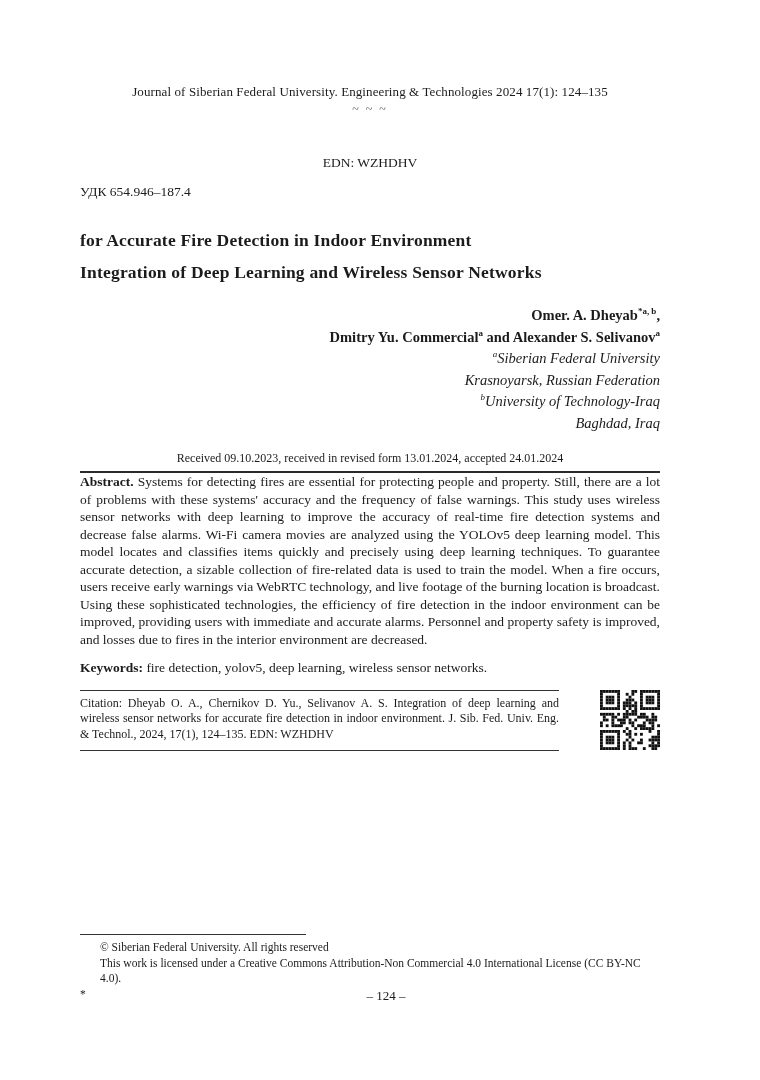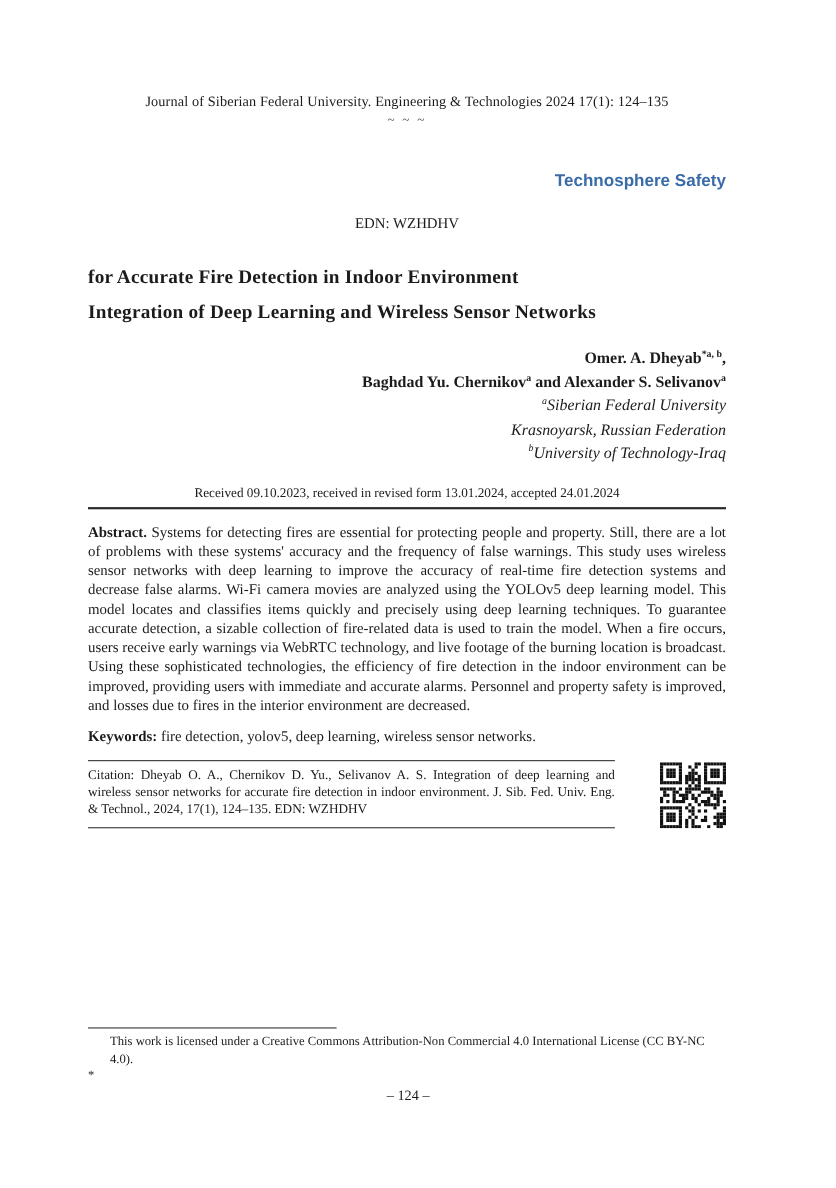--- a/index.html
+++ b/index.html
@@ -66,36 +66,36 @@
   }
   sup.s{ font-size:62%; line-height:0; vertical-align:super;text-align:center; }
   .received{
     margin-top:17px;
     text-align:center;
     font-size:12px;
   }
   .abstract-block{
     margin-top:5px;
     border-top:2px solid #2a2a2a;
-    padding-top:12px;
+    padding-top:0;
     font-size:13.5px;
     line-height:17.5px;
     text-align:justify;
   }
   .abstract-label{ font-weight:bold; }
   .keywords{
     margin-top:11px;
     font-size:13.5px;
     line-height:17.5px;
   }
   .keywords-label{ font-weight:bold; }
   .citation-row{
     margin-top:13px;
     display:flex;
-    align-items:flex-end;
+    align-items:center;
     gap:36px;
   }
   .citation-box{
     width:519px;
     border-top:1.5px solid #333;
     border-bottom:1.5px solid #333;
     padding:5px 0 8px 0;
     font-size:12px;
     line-height:15.5px;
     text-align:justify;
@@ -117,52 +117,53 @@
   .footnote-rule{
     width:226px;
     border-top:1.5px solid #333;
     margin-bottom:5px;
   }
   .foot-lines{ padding-left:20px; }
   .foot-line{ position:relative; }
   .foot-star{ position:absolute; left:-20px; top:0; }
   .page-number{
     position:absolute;
-    left:81px; top:988px;
+    left:96px; top:988px;
     width:580px;
     text-align:center;
     font-size:13px;
   }
 </style>
 </head>
 <body>
 
 <div class="page">
   <div class="content">
 
     <div class="journal-line">Journal of Siberian Federal University. Engineering &amp; Technologies 2024 17(1): 124–135</div>
     <div class="ornament">~ ~ ~</div>
 
     <div class="section-heading">
-      <div>Technosphere Safety</div>
     </div>
 
     <div class="edn">EDN: WZHDHV</div>
+    <div class="udk">УДК 654.946–187.4</div>
 
     <div class="paper-title">
       <div>for Accurate Fire Detection in Indoor Environment</div>
       <div>Integration of Deep Learning and Wireless Sensor Networks</div>
     </div>
 
     <div class="authors">
       <div class="author-line"><span>Omer. A. Dheyab</span><sup class="s">*a, b</sup><span>,</span></div>
-      <div class="author-line"><span>Baghdad Yu. Chernikov</span><sup class="s">a</sup><span> and Alexander S. Selivanov</span><sup class="s">a</sup></div>
+      <div class="author-line"><span>Dmitry Yu. Commercial</span><sup class="s">a</sup><span> and Alexander S. Selivanov</span><sup class="s">a</sup></div>
       <div class="affil-line"><sup class="s">a</sup><span>Siberian Federal University</span></div>
       <div class="affil-line"><span>Krasnoyarsk, Russian Federation</span></div>
       <div class="affil-line"><sup class="s">b</sup><span>University of Technology-Iraq</span></div>
+      <div class="affil-line"><span>Baghdad, Iraq</span></div>
     </div>
 
     <div class="received">Received 09.10.2023, received in revised form 13.01.2024, accepted 24.01.2024</div>
 
     <div class="abstract-block"><span class="abstract-label">Abstract.</span><span> Systems for detecting fires are essential for protecting people and property. Still, there are a lot of problems with these systems' accuracy and the frequency of false warnings. This study uses wireless sensor networks with deep learning to improve the accuracy of real-time fire detection systems and decrease false alarms. Wi-Fi camera movies are analyzed using the YOLOv5 deep learning model. This model locates and classifies items quickly and precisely using deep learning techniques. To guarantee accurate detection, a sizable collection of fire-related data is used to train the model. When a fire occurs, users receive early warnings via WebRTC technology, and live footage of the burning location is broadcast. Using these sophisticated technologies, the efficiency of fire detection in the indoor environment can be improved, providing users with immediate and accurate alarms. Personnel and property safety is improved, and losses due to fires in the interior environment are decreased.</span></div>
 
     <div class="keywords"><span class="keywords-label">Keywords:</span><span> fire detection, yolov5, deep learning, wireless sensor networks.</span></div>
 
     <div class="citation-row">
       <div class="citation-box"><span>Citation:</span><span> Dheyab O. A., Chernikov D. Yu., Selivanov A. S. Integration of deep learning and wireless sensor networks for accurate fire detection in indoor environment. J. Sib. Fed. Univ. Eng. &amp; Technol., 2024, 17(1), 124–135. EDN: WZHDHV</span></div>
@@ -397,19 +398,20 @@
             <rect x="57" y="60" width="3" height="3"></rect>
           </g>
         </svg>
     </div>
 
   </div>
 
   <div class="footnote">
     <div class="footnote-rule"></div>
     <div class="foot-lines">
+      <div class="foot-line">© Siberian Federal University. All rights reserved</div>
       <div class="foot-line">This work is licensed under a Creative Commons Attribution-Non Commercial 4.0 International License (CC BY-NC 4.0).</div>
       <div class="foot-line"><span class="foot-star">*</span></div>
     </div>
   </div>
 
   <div class="page-number">– 124 –</div>
 </div>
 
 </body></html>

